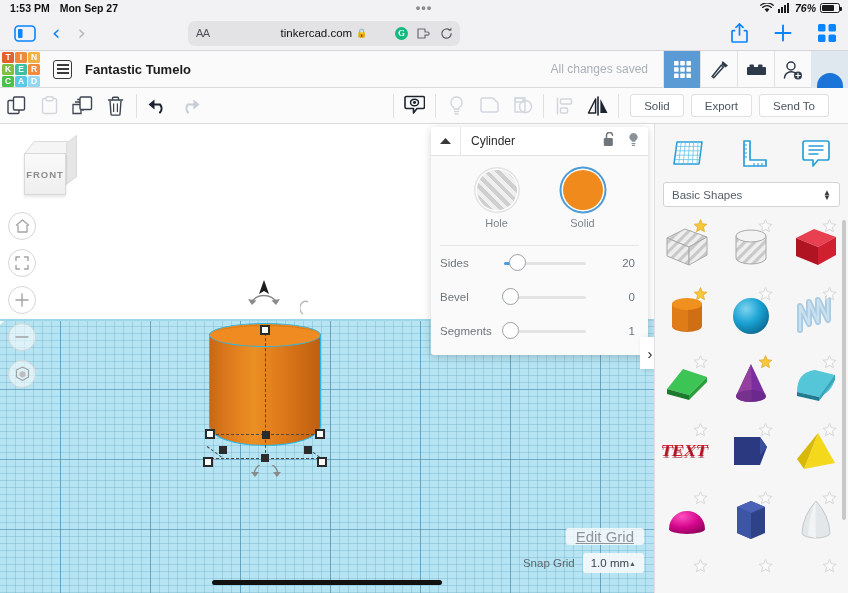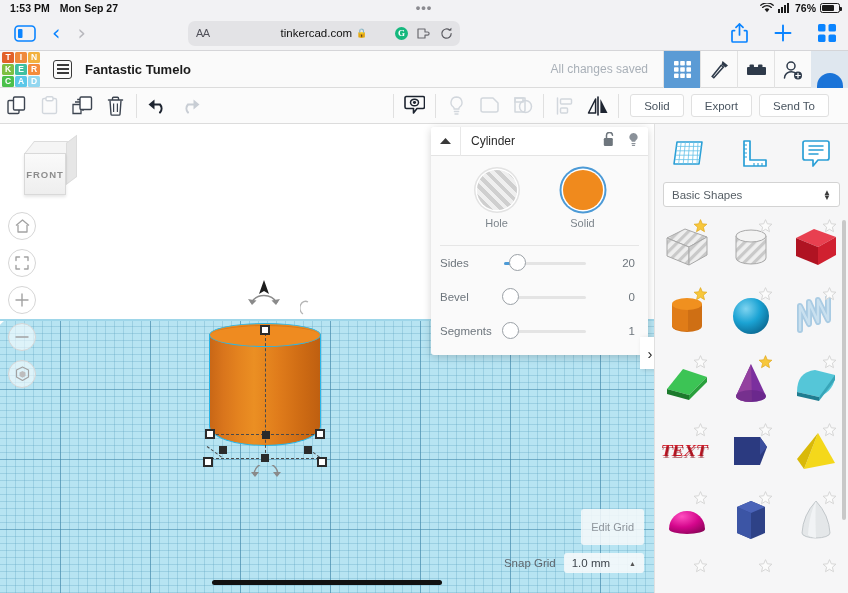--- a/index.html
+++ b/index.html
@@ -15,21 +15,21 @@
   .statusbar {
     position: absolute; top: 0; left: 0; width: 848px; height: 16px;
     background: #f2f2f4;
     display: flex; align-items: center;
     font-size: 10.5px; font-weight: bold; color: #111;
   }
   .sb-time { margin-left: 10px; }
   .sb-date { margin-left: 10px; }
   .sb-dots { position: absolute; left: 50%; transform: translateX(-50%); color: #8b8b90; font-size: 13px; letter-spacing: 1px; line-height: 8px;}
   .sb-right { position: absolute; right: 8px; display: flex; align-items: center; gap: 4px; }
-  .sb-batt-txt { font-size: 10.5px; font-weight: bold; }
+  .sb-batt-txt { font-size: 10.5px; font-weight: bold; font-style: italic; }
   .batt {
     width: 20px; height: 10px; border: 1.2px solid #1a1a1a; border-radius: 2.5px;
     position: relative; padding: 1px;
   }
   .batt::after {
     content: ""; position: absolute; right: -3px; top: 3px;
     width: 2px; height: 4px; background: #1a1a1a; border-radius: 0 1px 1px 0;
   }
   .batt i { display: block; height: 100%; width: 76%; background: #1a1a1a; border-radius: 1px; }
 
@@ -175,27 +175,27 @@
     border: 2px solid #2b2b2b; box-sizing: border-box;
   }
   .handle.dark { background: #2b2b2b; width: 8px; height: 8px; border-width:1px;}
   .dashline { position: absolute; border-top: 1px dashed #4a4a4a; }
   .dashline.v { border-top:none; border-left: 1px dashed #4a4a4a; }
 
   
   .editgrid {
     position:absolute; right: 10px; bottom: 48px;
     background: rgba(247,249,250,.85); border-radius: 3px;
-    padding: 12px 10px; font-size: 11px; color: #8d949b;
+    padding: 0 10px; font-size: 15px; color: #8d949b; text-decoration: underline;
   }
   .snaprow { position:absolute; right: 10px; bottom: 20px; display:flex; align-items:center; gap: 8px; }
   .snaplabel { font-size: 11.5px; color: #5d646b; }
   .snapsel {
     background: rgba(247,249,250,.88); border-radius: 3px; padding: 4px 8px;
-    font-size: 11.5px; color: #3d444b; display:flex; align-items:center; gap: 19px;
+    font-size: 11.5px; color: #3d444b; display:flex; align-items:center; gap: 0;
   }
   .homebar {
     position:absolute; left: 50%; transform: translateX(-50%); bottom: 8px;
     width: 230px; height: 5px; border-radius: 3px; background: #111;
   }
 
   
   .panel {
     position: absolute; left: 431px; top: 127px; width: 217px; height: 228px;
     background: #fafafa; border-radius: 3px;

